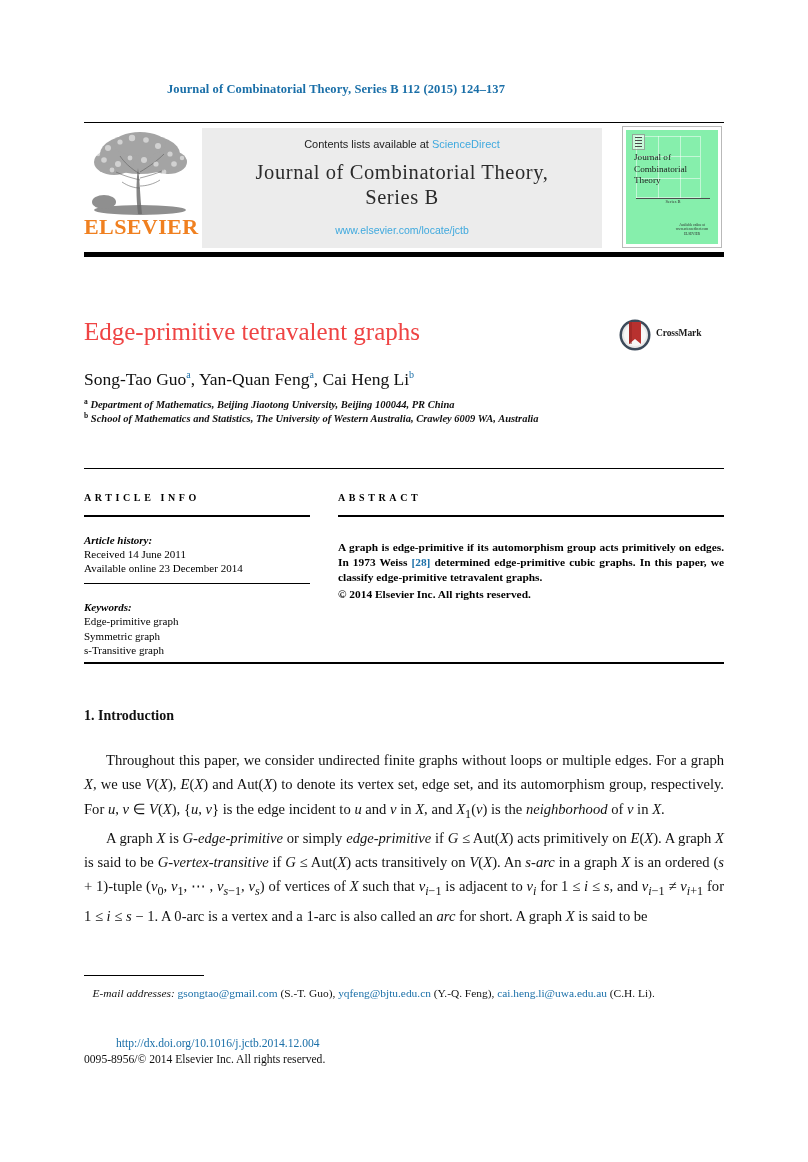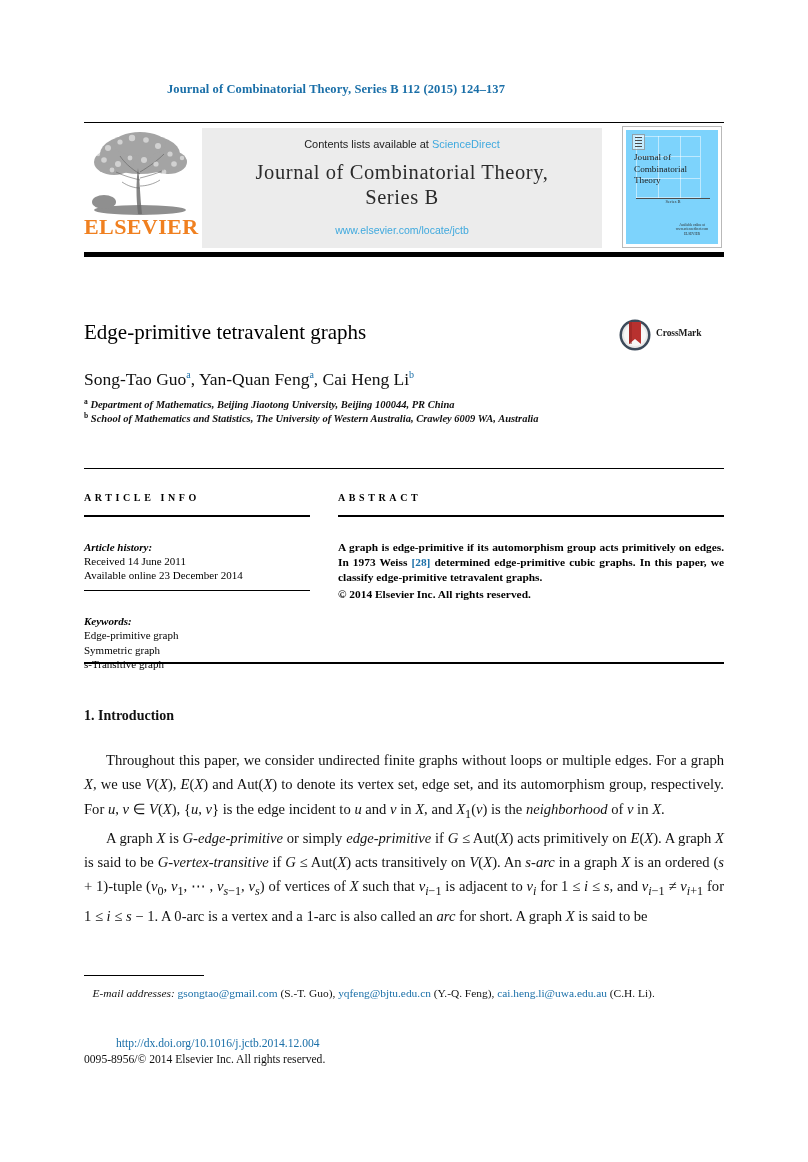--- a/index.html
+++ b/index.html
@@ -134,21 +134,21 @@
     height: 122px;
     background: #ffffff;
     border: 1px solid #b9b9b9;
     box-sizing: border-box;
     overflow: hidden;
   }
   .cover-inner {
     position: absolute;
     left: 3px; top: 3px;
     right: 3px; bottom: 3px;
-    background: #7dd3fc;
+    background: #86efac;
   }
   .cover-grid {
     position: absolute;
     left: 10px; top: 6px;
     width: 64px;
     height: 62px;
   }
   .cover-grid i {
     position: absolute;
     background: rgba(255,255,255,0.5);
@@ -202,23 +202,23 @@
     line-height: 4.4px;
     color: #2b2b2b;
     font-family: "Liberation Serif", serif;
   }
 
   
   .article-title {
     position: absolute;
     left: 84px; top: 318px;
     width: 520px;
-    font-size: 21px;
+    font-size: 25px;
     line-height: 28px;
-    color: #000000;
+    color: #ef4444;
     font-family: "Liberation Serif", serif;
   }
   .crossmark {
     position: absolute;
     left: 618px; top: 318px;
     width: 106px;
     height: 34px;
   }
   .crossmark-label {
     position: absolute;
@@ -289,21 +289,21 @@
   }
   .col-rule {
     height: 1.6px;
     background: #000;
     margin-top: 12px;
   }
   .info-block {
     font-family: "Liberation Serif", serif;
     font-size: 11px;
     line-height: 14.2px;
-    padding-top: 23px;
+    padding-top: 16px;
   }
   .info-label {
     font-style: italic;
     font-weight: bold;
   }
   .thin-rule {
     height: 1px;
     background: #000;
     margin-top: 8px;
   }

